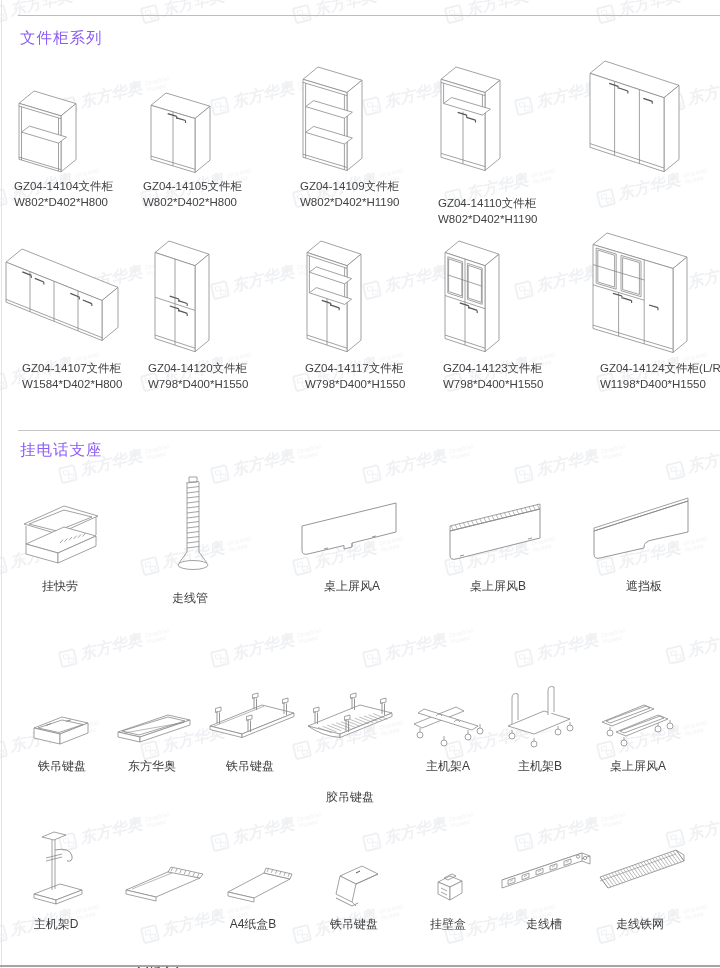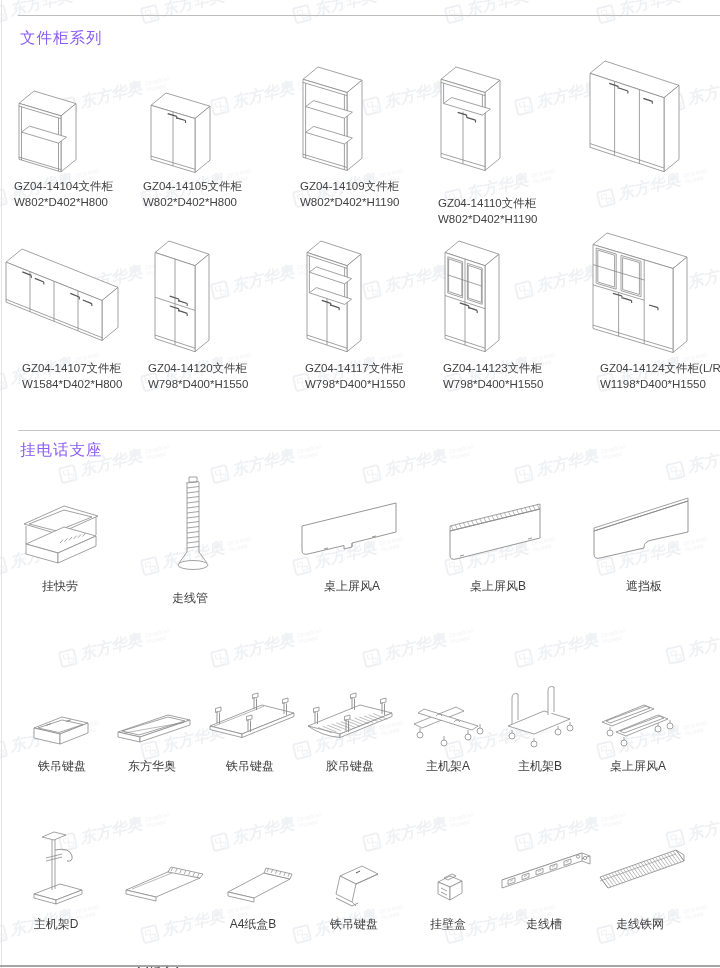--- a/index.html
+++ b/index.html
@@ -789,21 +789,21 @@
     </svg>
 
   <div class="acc-label" style="left:5px;top:578px;width:110px">挂快劳</div>
   <div class="acc-label" style="left:135px;top:590px;width:110px">走线管</div>
   <div class="acc-label" style="left:297px;top:578px;width:110px">桌上屏风A</div>
   <div class="acc-label" style="left:443px;top:578px;width:110px">桌上屏风B</div>
   <div class="acc-label" style="left:589px;top:578px;width:110px">遮挡板</div>
   <div class="acc-label" style="left:7px;top:758px;width:110px">铁吊键盘</div>
   <div class="acc-label" style="left:97px;top:758px;width:110px">东方华奥</div>
   <div class="acc-label" style="left:195px;top:758px;width:110px">铁吊键盘</div>
-  <div class="acc-label" style="left:295px;top:758px;width:110px">胶吊键盘</div>
+  <div class="acc-label" style="left:295px;top:789px;width:110px">胶吊键盘</div>
   <div class="acc-label" style="left:393px;top:758px;width:110px">主机架A</div>
   <div class="acc-label" style="left:485px;top:758px;width:110px">主机架B</div>
   <div class="acc-label" style="left:583px;top:758px;width:110px">桌上屏风A</div>
   <div class="acc-label" style="left:1px;top:916px;width:110px">主机架D</div>
   <div class="acc-label" style="left:103px;top:964px;width:110px">A4纸盒A</div>
   <div class="acc-label" style="left:198px;top:916px;width:110px">A4纸盒B</div>
   <div class="acc-label" style="left:299px;top:916px;width:110px">铁吊键盘</div>
   <div class="acc-label" style="left:393px;top:916px;width:110px">挂壁盒</div>
   <div class="acc-label" style="left:489px;top:916px;width:110px">走线槽</div>
   <div class="acc-label" style="left:585px;top:916px;width:110px">走线铁网</div>

